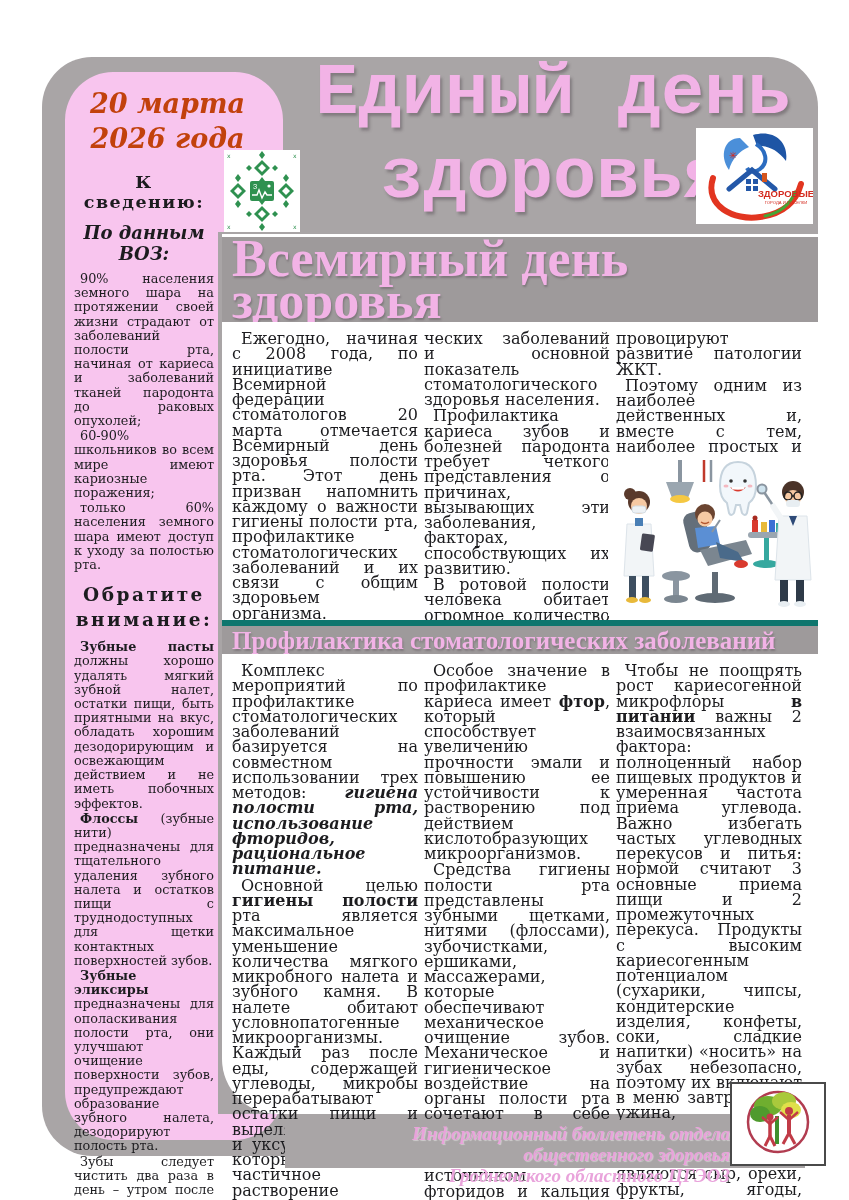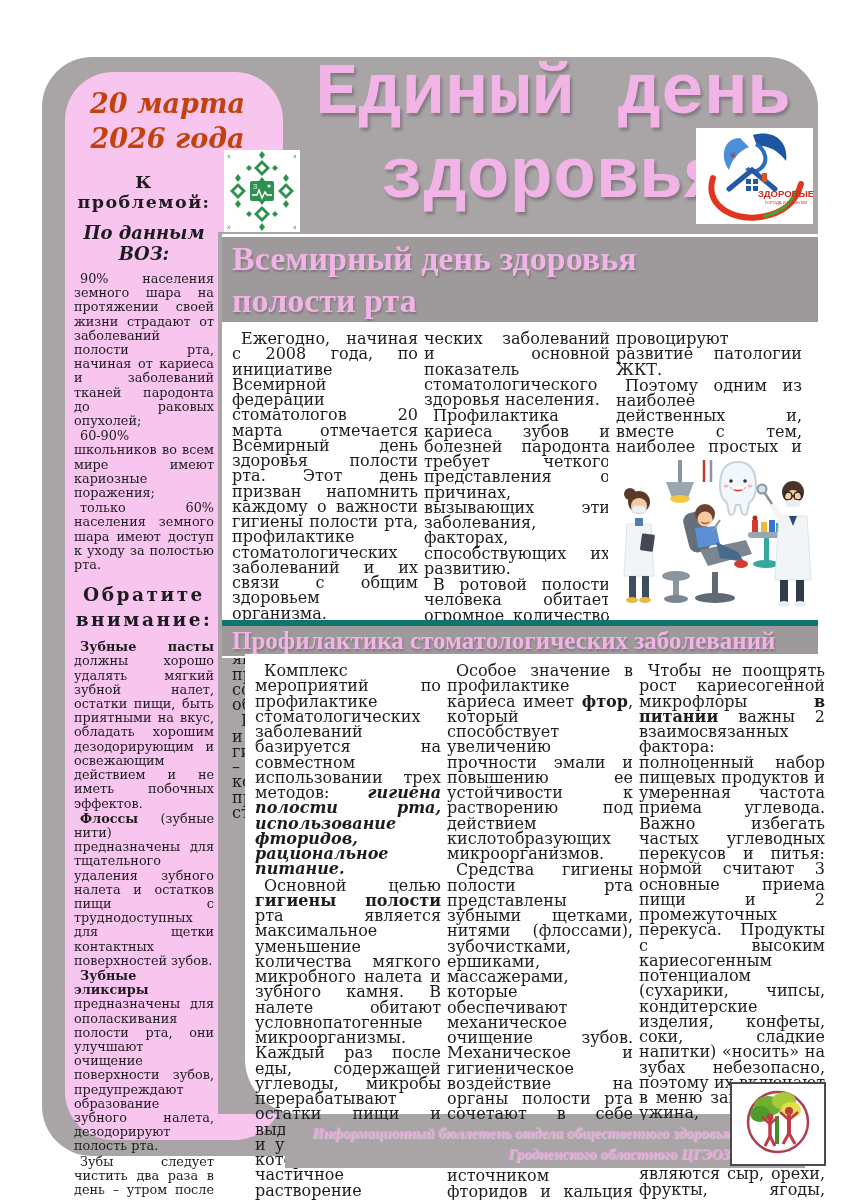--- a/index.html
+++ b/index.html
@@ -22,33 +22,33 @@
   .sb-h3{font-weight:bold;font-size:18.5px;line-height:25px;letter-spacing:2.5px;text-align:center;
         margin:10px 0 8px 0;}
   .sb-text{font-size:12.8px;line-height:14.2px;text-align:justify;}
   .sb-text p{margin:0 0 1px 0;text-indent:6px;}
   .white-box{background:#ffffff;}
   .emblem-box{left:224px;top:150px;width:76px;height:82px;z-index:6;}
   .cities-logo-box{left:696px;top:128px;width:117px;height:96px;z-index:6;}
   .banner{background:#9e9a9b;color:#f2b3e6;font-family:"Liberation Serif",serif;font-weight:bold;
         text-shadow:1px 2px 2px rgba(80,70,78,.4);}
   .banner1{left:222px;top:234px;width:586px;height:85px;border-top:3px solid #fff;
-        font-size:34px;line-height:42px;padding:1px 0 0 10px;}
+        font-size:52px;line-height:42px;padding:1px 0 0 10px;}
   .banner2{left:222px;top:620px;width:586px;height:30px;border-top:6px solid #0f766e;border-bottom:2px solid #fff;
         font-size:25px;line-height:30px;padding-left:10px;}
   .section1{left:222px;top:322px;width:596px;height:298px;}
-  .section2{left:222px;top:654px;width:596px;height:460px;border-bottom-left-radius:55px;margin-left:23px;}
+  .section2{left:222px;top:654px;width:596px;height:460px;border-bottom-left-radius:55px;}
   .col{position:absolute;top:9px;width:186px;font-size:16px;line-height:15.25px;text-align:justify;}
   .col p{margin:0 0 1px 0;text-indent:9px;}
   .col p.noindent{text-indent:0;}
   .c1{left:10px;} .c2{left:202px;} .c3{left:394px;}
   .illustration{left:386px;top:132px;width:208px;height:162px;background:#fff;}
   .footer-banner{left:285px;top:1120px;width:520px;height:48px;background:#a9a5a6;
         font-family:"Liberation Serif",serif;font-weight:bold;font-style:italic;
-        font-size:15px;line-height:21px;color:#e9a3db;text-align:right;
+        font-size:19px;line-height:21px;color:#e9a3db;text-align:right;
         padding:3px 75px 0 0;box-sizing:border-box;text-shadow:1px 1px 1px rgba(255,255,255,.45);}
   .footer-logo-box{left:730px;top:1082px;width:92px;height:80px;background:#fff;
         border:2px solid #4a4a4a;z-index:10;}
   svg{display:block;}
 </style>
 </head>
 <body>
 
 <div class="page">
 
@@ -56,21 +56,21 @@
   <div class="abs pink-panel"></div>
   <div class="abs pink-mask"></div>
 
   <div class="abs masthead-title">Единый день
 здоровья</div>
 
   <div class="abs date-block">20 марта
 2026 года</div>
 
   <div class="abs sidebar-content">
-    <div class="sb-h1">К проблемой:</div>
+    <div class="sb-h1">К сведению:</div>
     <div class="sb-h2">По данным
 ВОЗ:</div>
     <div class="sb-text">
         <p><span>90% населения земного шара на протяжении своей жизни страдают от заболеваний полости рта, начиная от кариеса и заболеваний тканей пародонта до раковых опухолей;</span></p>
         <p><span>60-90% школьников во всем мире имеют кариозные поражения;</span></p>
         <p><span>только 60% населения земного шара имеют доступ к уходу за полостью рта.</span></p>
       </div>
     <div class="sb-h3">Обратите внимание:</div>
     <div class="sb-text">
         <p><span style="font-weight: bold;">Зубные пасты </span><span>должны хорошо удалять мягкий зубной налет, остатки пищи, быть приятными на вкус, обладать хорошим дезодорирующим и освежающим действием и не иметь побочных эффектов.</span></p>

